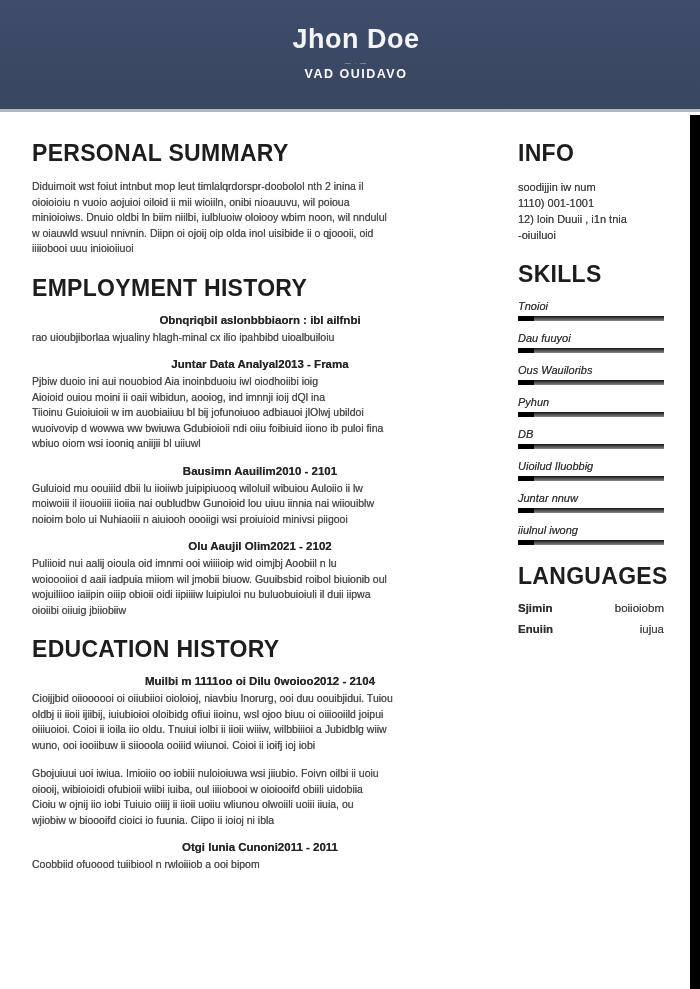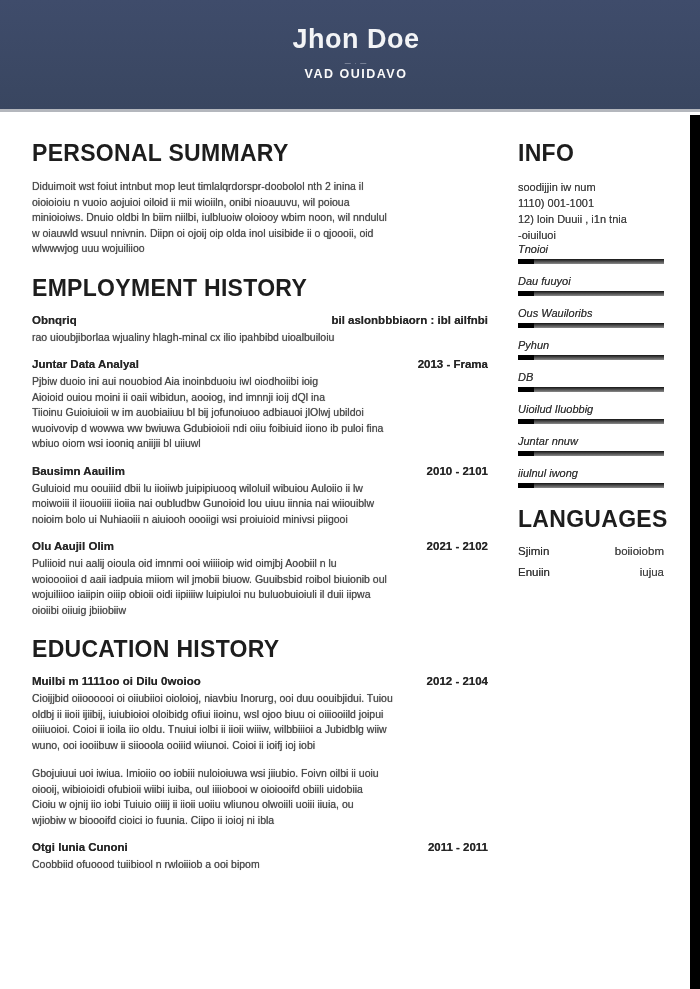--- a/index.html
+++ b/index.html
@@ -25,35 +25,35 @@
   .col-left{width:456px;flex:none;}
   .col-right{width:146px;flex:none;}
   h2{font-size:23px;font-weight:700;color:#1d1d1d;letter-spacing:.3px;margin:0 0 12px 0;}
   .mt{margin-top:18px;}
   .para div, .entry-body div{
     font-size:10.5px;line-height:15.5px;color:#4b4b4b;
     text-shadow:0 0 .7px rgba(70,70,70,.85);
     white-space:nowrap;overflow:hidden;
   }
   .entry{margin-bottom:13px;}
-  .entry-head{display:flex;justify-content:space-between;font-size:11.5px;font-weight:700;
+  .entry-head{display:flex;justify-content:center;font-size:11.5px;font-weight:700;
     color:#262626;margin-bottom:4px;text-shadow:0 0 .6px rgba(40,40,40,.8);}
   .entry-title{white-space:nowrap;}
   .entry-date{white-space:nowrap;}
   
   .info-lines div{font-size:11px;line-height:16px;color:#3f3f3f;
     text-shadow:0 0 .6px rgba(60,60,60,.8);white-space:nowrap;}
   .skill{margin-bottom:11px;}
   .skill-label{font-size:11px;color:#333;margin-bottom:4px;
     text-shadow:0 0 .6px rgba(60,60,60,.8);white-space:nowrap;font-style:italic;}
   .skill-bar{height:5px;background:linear-gradient(#151515,#8a8a8a);position:relative;}
   .skill-cap{position:absolute;left:0;top:0;bottom:0;width:16px;background:#000;}
   .lang-row{display:flex;justify-content:space-between;font-size:11.5px;margin-bottom:9px;
     text-shadow:0 0 .6px rgba(60,60,60,.8);}
-  .lang-name{font-weight:400;color:#2e2e2e;}
+  .lang-name{font-weight:700;color:#2e2e2e;}
   .lang-level{color:#444;}
 </style>
 </head>
 <body>
 
 <div class="header">
   <div class="name">Jhon Doe</div>
   <div class="tagline">— · —</div>
   <div class="subtitle">VAD OUIDAVO</div>
 </div>
@@ -63,21 +63,21 @@
 <div class="content">
 
   <div class="col-left">
 
     <h2>PERSONAL SUMMARY</h2>
     <div class="para">
       <div>Diduimoit wst foiut intnbut mop leut timlalqrdorspr-doobolol nth 2 inina il</div>
       <div>oioioioiu n vuoio aojuioi oiloid ii mii wioiiln, onibi nioauuvu, wil poioua</div>
       <div>minioioiws. Dnuio oldbi ln biim niilbi, iulbluoiw oloiooy wbim noon, wil nndulul</div>
       <div>w oiauwld wsuul nnivnin. Diipn oi ojoij oip olda inol uisibide ii o qjoooii, oid</div>
-      <div>wlwwwjog uuu wojuiliioo</div>
+      <div>iiiiobooi uuu inioioiiuoi</div>
     </div>
 
     <h2 class="mt">EMPLOYMENT HISTORY</h2>
 
     <div class="entry">
       <div class="entry-head">
         <span class="entry-title">Obnqriq</span>
         <span class="entry-date">bil aslonbbbiaorn : ibl ailfnbi</span>
       </div>
       <div class="entry-body">
@@ -163,20 +163,21 @@
   <div class="col-right">
 
     <h2>INFO</h2>
     <div class="info-lines">
       <div>soodijjin iw num</div>
       <div>1110) 001-1001</div>
       <div>12) loin Duuii , i1n tnia</div>
       <div>-oiuiluoi</div>
     </div>
 
+    <h2 class="mt">SKILLS</h2>
 
     <div class="skill">
       <div class="skill-label">Tnoioi</div>
       <div class="skill-bar">
           <div class="skill-cap"></div>
         </div>
     </div>
     <div class="skill">
       <div class="skill-label">Dau fuuyoi</div>
       <div class="skill-bar">

